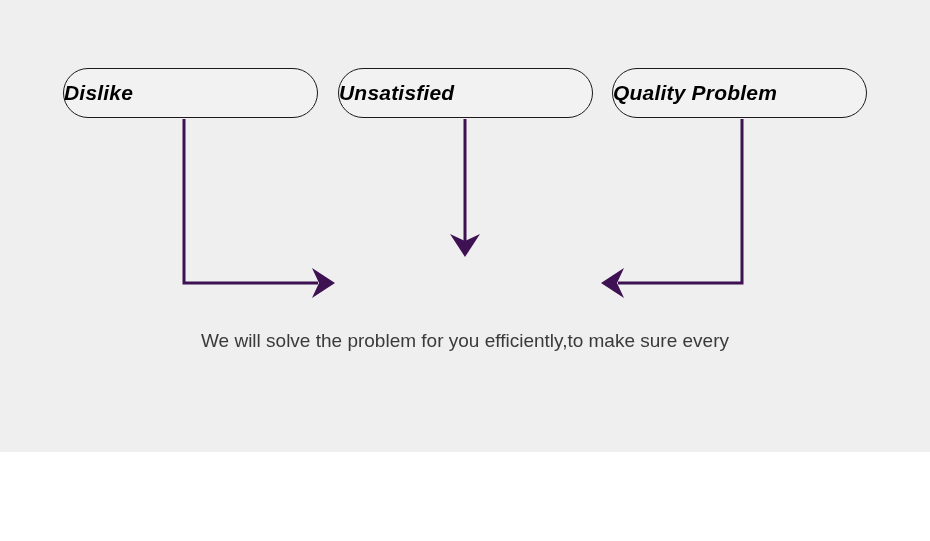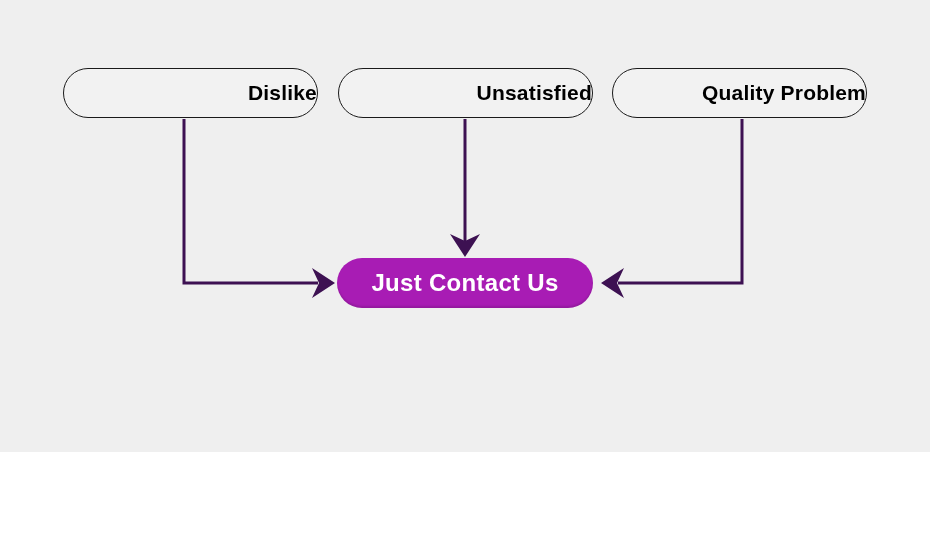--- a/index.html
+++ b/index.html
@@ -43,25 +43,26 @@
     position: absolute;
     top: 68px;
     height: 50px;
     width: 255px;
     box-sizing: border-box;
     border: 1.5px solid var(--pill-border);
     border-radius: 26px;
     background: var(--pill-bg);
     display: flex;
     align-items: center;
-    justify-content: flex-end;
+    justify-content: flex-start;
     color: var(--pill-text);
     font-size: 21px;
     font-weight: bold;
     letter-spacing: 0.2px;
+    font-style: italic;
   }
   .pill-dislike   { left: 63px; }
   .pill-unsat     { left: 338px; }
   .pill-quality   { left: 612px; }
   .connectors {
     position: absolute;
     left: 0; top: 0;
     width: 930px;
     height: 541px;
     pointer-events: none;
@@ -126,20 +127,18 @@
     <polyline points="184,119 184,283 318,283"></polyline>
     <path d="M335,283 L312,268 L319,283 L312,298 Z"></path>
 
     <line x1="465" y1="119" x2="465" y2="242"></line>
     <path d="M465,257 L450,234 L465,241 L480,234 Z"></path>
 
     <polyline points="742,119 742,283 618,283"></polyline>
     <path d="M601,283 L624,268 L617,283 L624,298 Z"></path>
   </svg>
 
-  <div class="cta-button">
-    <span>Just Contact Us</span>
-  </div>
 
   <div class="caption">
+    <div>We will solve the problem for you efficiently,to make sure every</div>
   </div>
 
 </div>
 
 </body></html>

